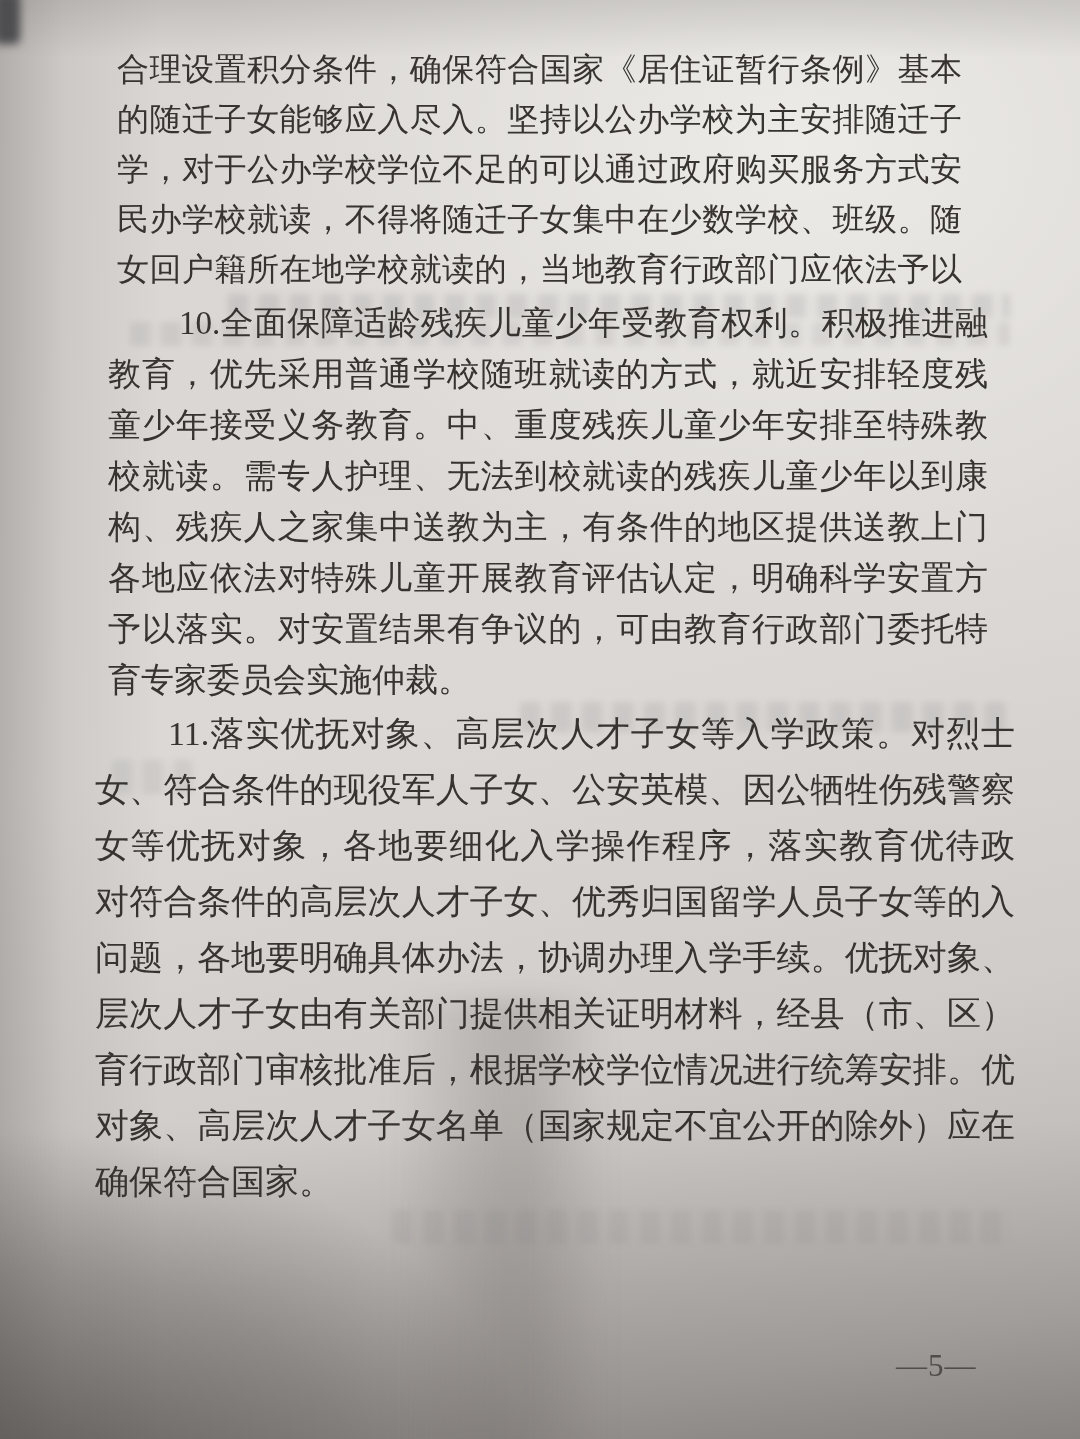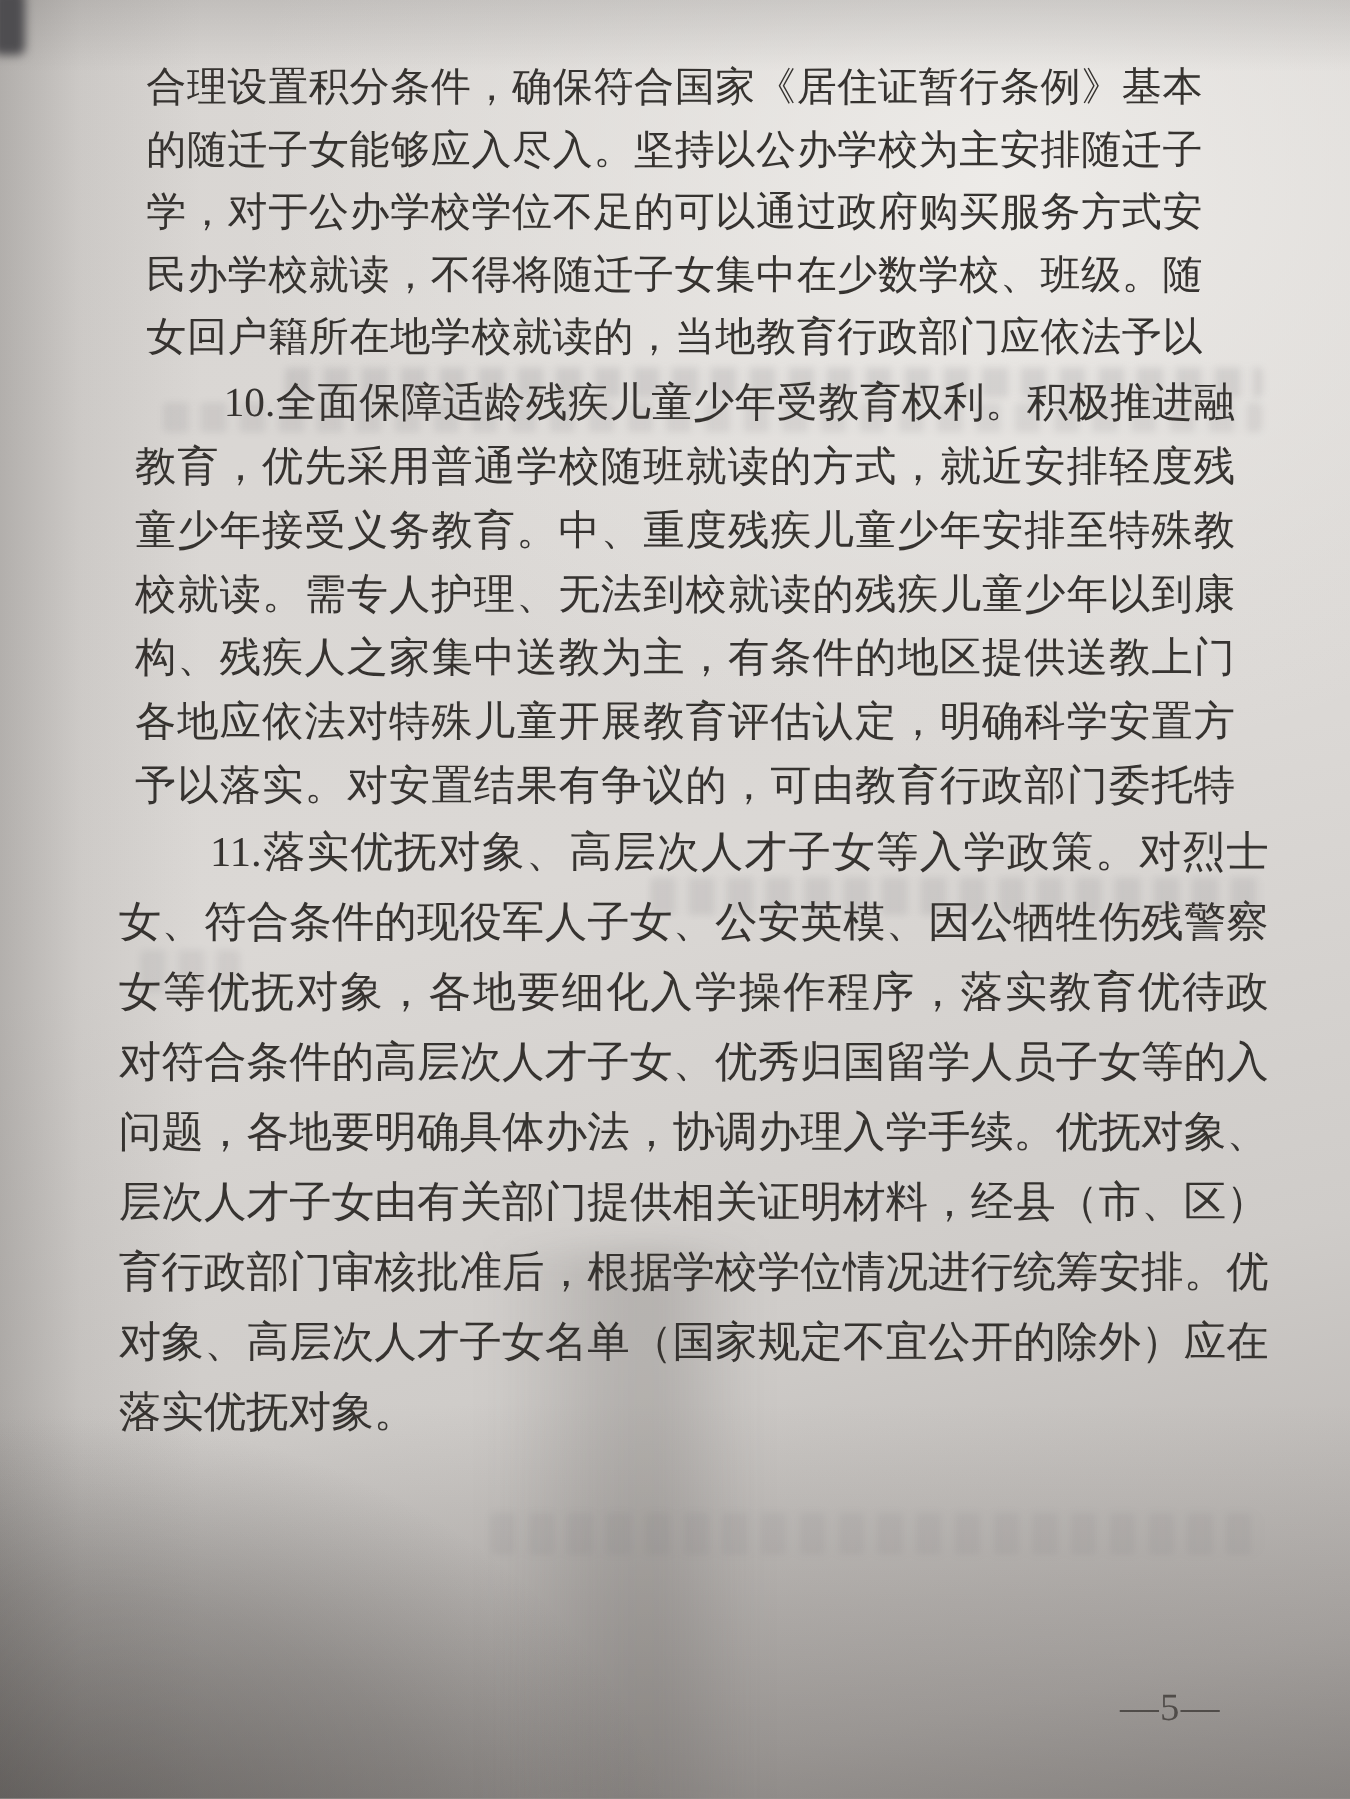--- a/index.html
+++ b/index.html
@@ -132,28 +132,29 @@
         <div class="line">女回户籍所在地学校就读的，当地教育行政部门应依法予以统筹</div>
       </div>
       <div class="para para-2">
         <div class="line indent">10.全面保障适龄残疾儿童少年受教育权利。积极推进融合</div>
         <div class="line">教育，优先采用普通学校随班就读的方式，就近安排轻度残疾儿</div>
         <div class="line">童少年接受义务教育。中、重度残疾儿童少年安排至特殊教育学</div>
         <div class="line">校就读。需专人护理、无法到校就读的残疾儿童少年以到康复机</div>
         <div class="line">构、残疾人之家集中送教为主，有条件的地区提供送教上门服务。</div>
         <div class="line">各地应依法对特殊儿童开展教育评估认定，明确科学安置方式并</div>
         <div class="line">予以落实。对安置结果有争议的，可由教育行政部门委托特殊教</div>
+        <div class="line last">育专家委员会实施仲裁。</div>
       </div>
       <div class="para para-3">
         <div class="line indent">11.落实优抚对象、高层次人才子女等入学政策。对烈士子</div>
         <div class="line">女、符合条件的现役军人子女、公安英模、因公牺牲伤残警察子</div>
         <div class="line">女等优抚对象，各地要细化入学操作程序，落实教育优待政策。</div>
         <div class="line">对符合条件的高层次人才子女、优秀归国留学人员子女等的入学</div>
         <div class="line">问题，各地要明确具体办法，协调办理入学手续。优抚对象、高</div>
         <div class="line">层次人才子女由有关部门提供相关证明材料，经县（市、区）教</div>
         <div class="line">育行政部门审核批准后，根据学校学位情况进行统筹安排。优抚</div>
         <div class="line">对象、高层次人才子女名单（国家规定不宜公开的除外）应在一</div>
-        <div class="line last">落实优抚对象。</div>
+        <div class="line last">确保符合国家。</div>
       </div>
     </main>
 
   <div class="page-number">—5—</div>
 </div>
 
 </body></html>

